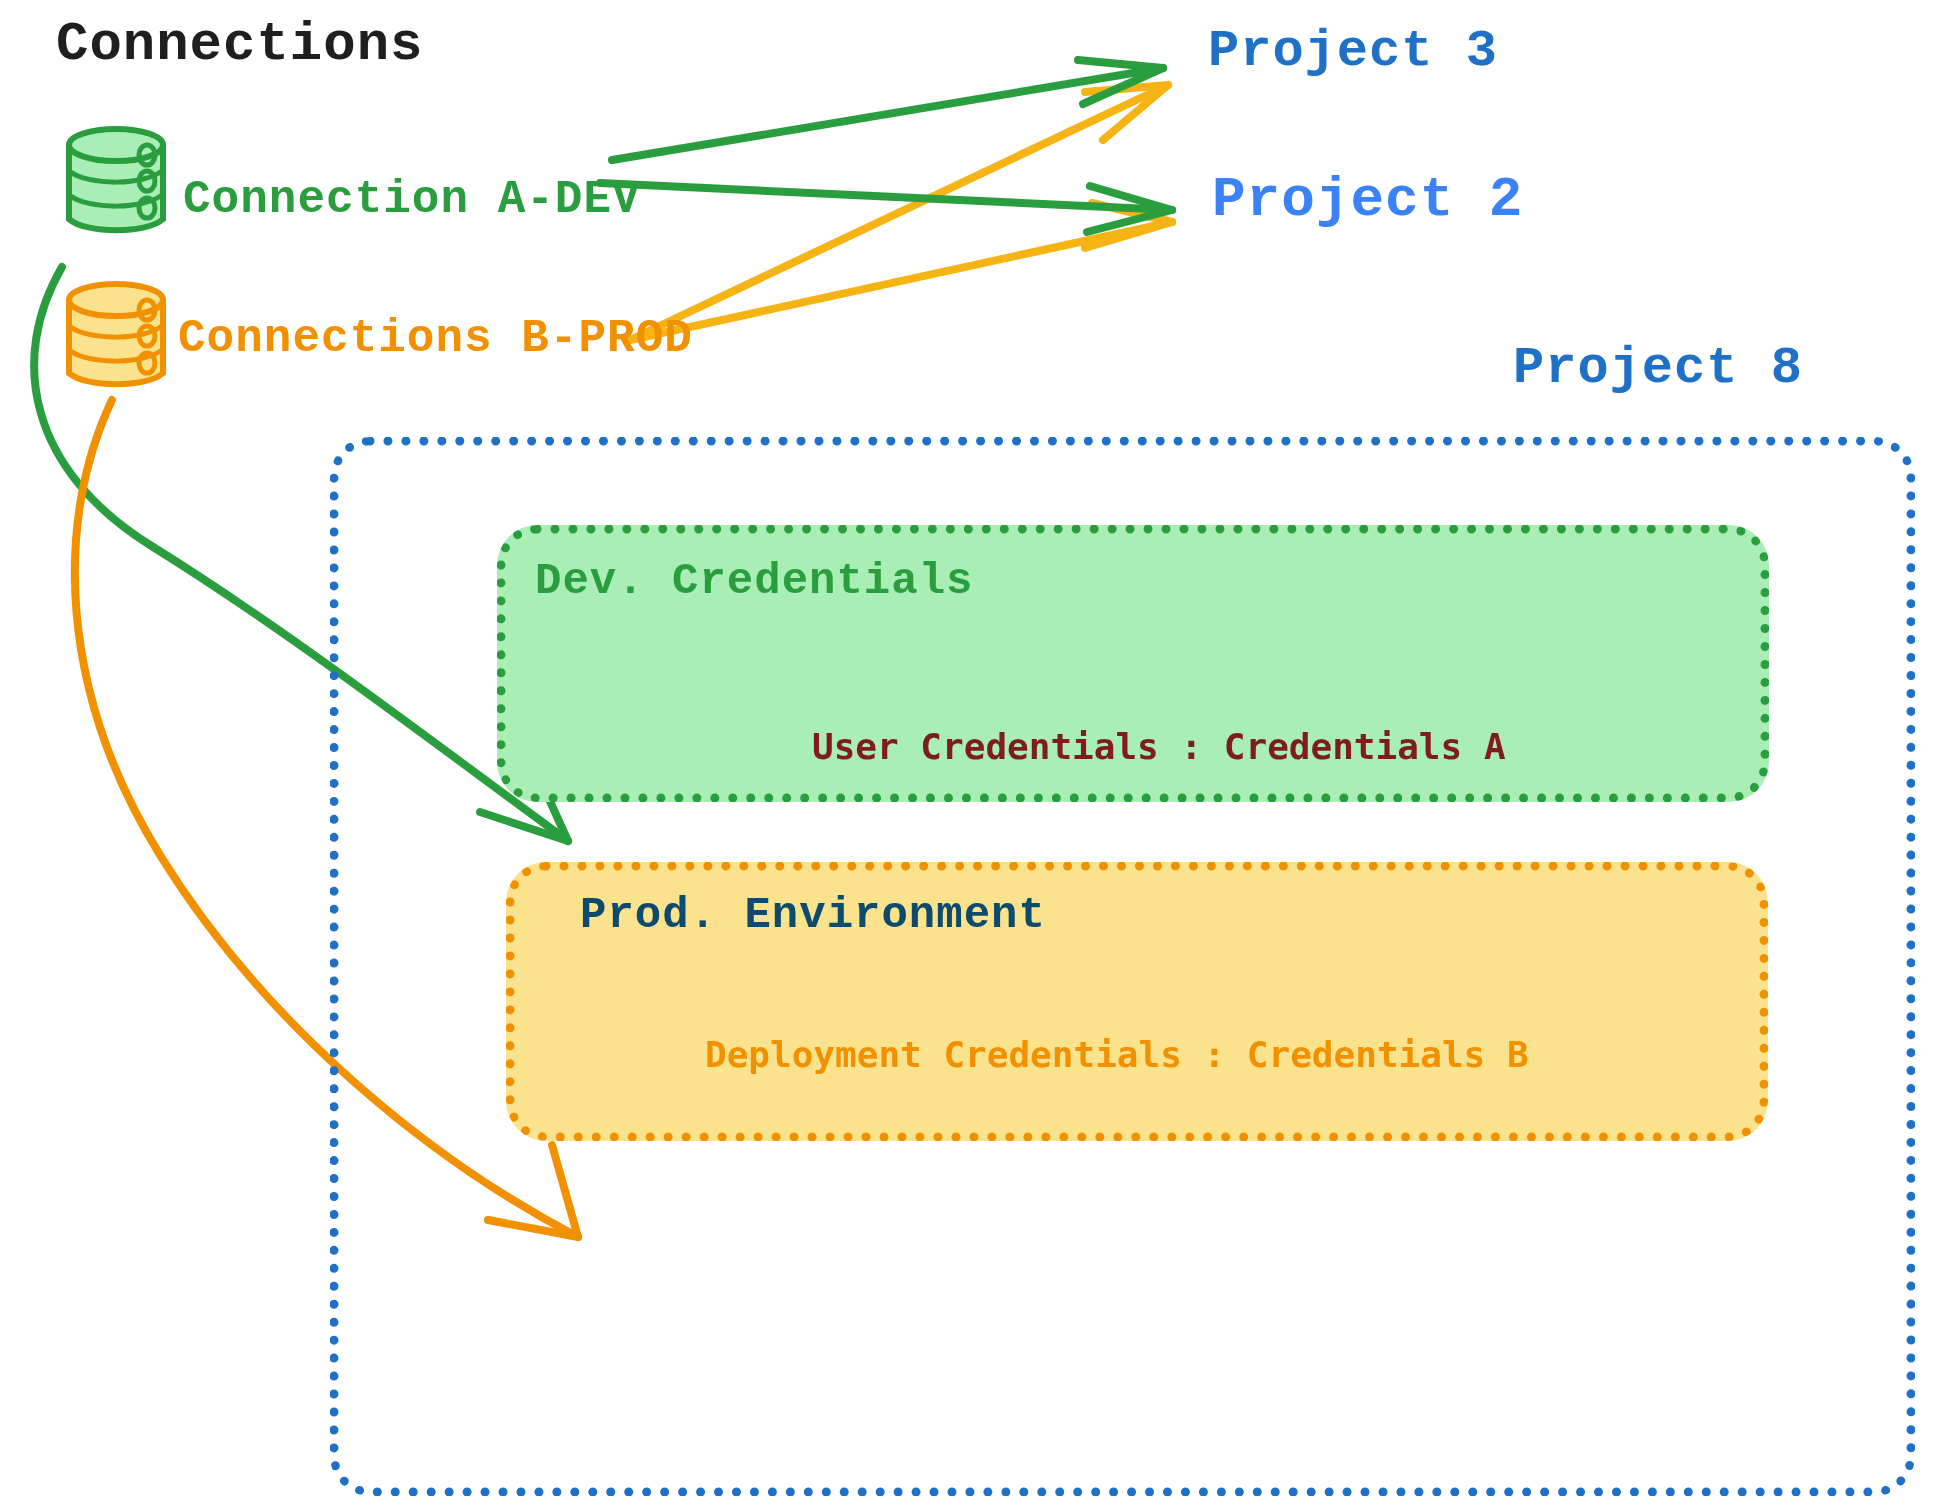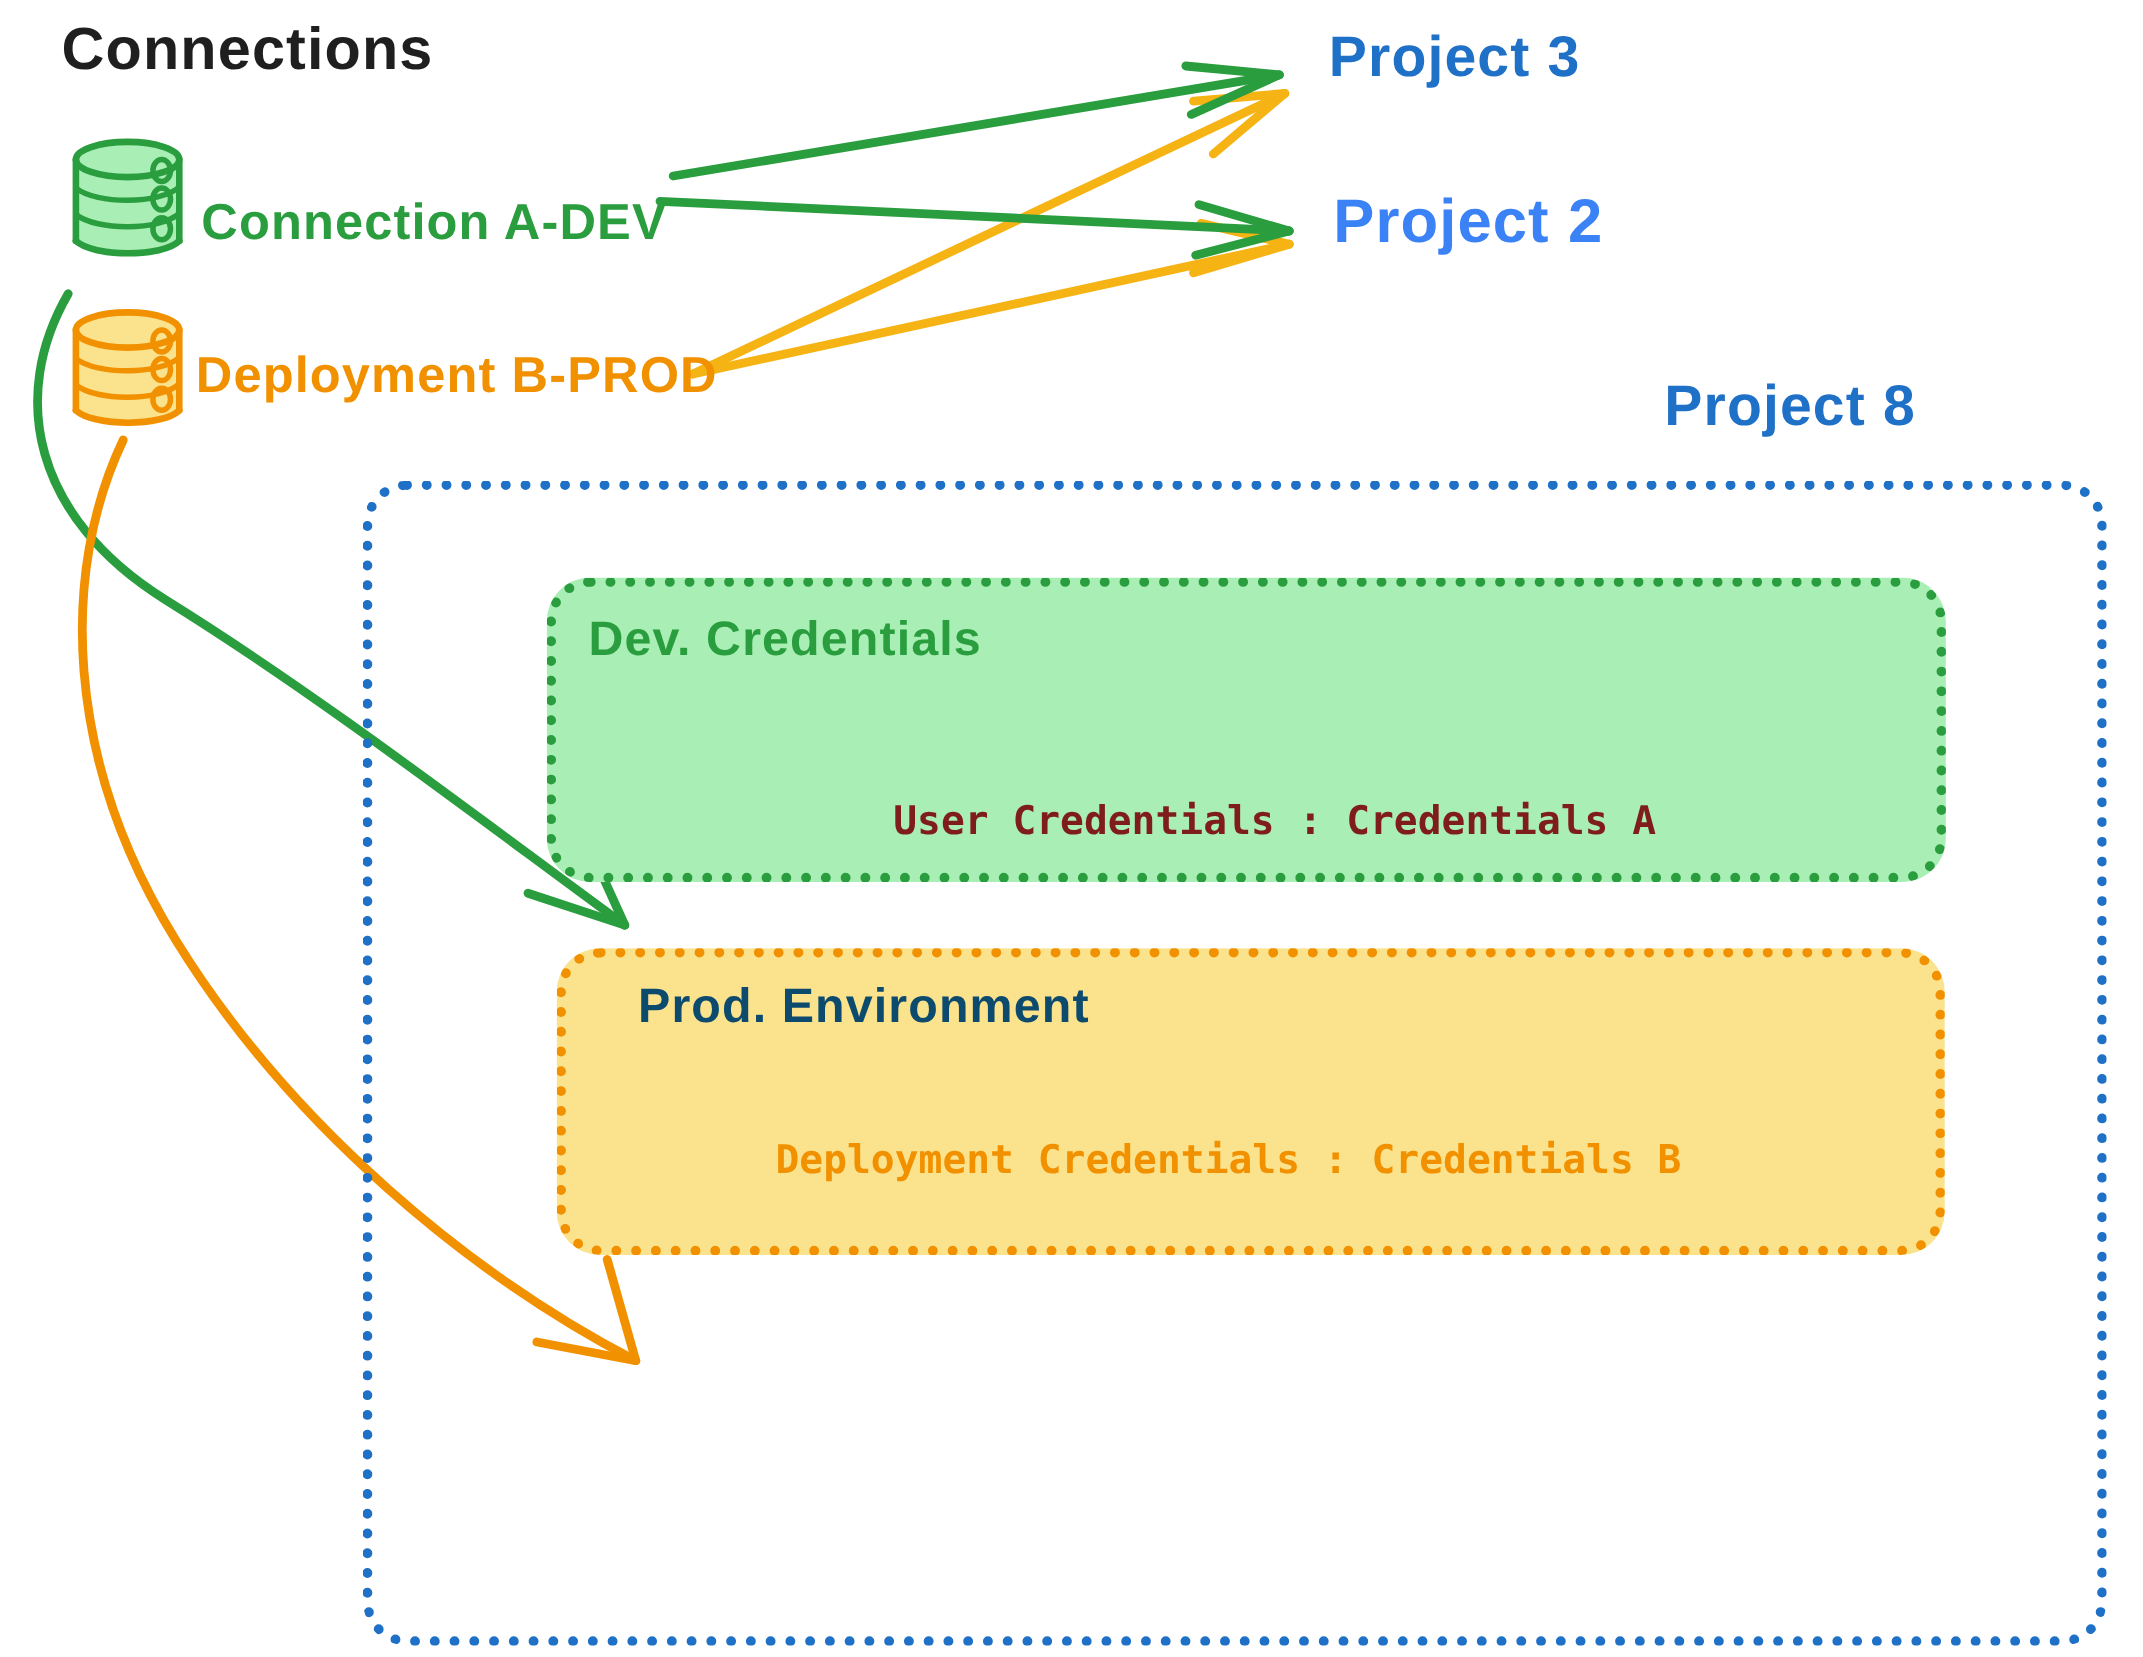--- a/index.html
+++ b/index.html
@@ -6,21 +6,21 @@
   body{
     width:1948px;height:1506px;position:relative;overflow:hidden;
     font-family:"DejaVu Sans",sans-serif;
   }
   .stage{position:absolute;inset:0;width:1948px;height:1506px;}
   svg.layer{position:absolute;left:0;top:0;width:1948px;height:1506px;pointer-events:none;}
 
   .txt{position:absolute;white-space:nowrap;}
 
   .hand{
-    font-family:Liberation Sans, sans-serif;
+    font-family:Liberation Mono, monospace;
     font-weight:700;
     letter-spacing:1px;
   }
   .mono{
     font-family:"DejaVu Sans Mono","Liberation Mono",monospace;
     font-weight:700;
     letter-spacing:0px;
   }
 
   #title-connections{
@@ -131,21 +131,21 @@
   <div class="box" id="box-project1"></div>
 
   <div class="box" id="box-dev-env"></div>
 
   <div class="box" id="box-prod-env"></div>
 
   <div class="txt hand" id="title-connections">Connections</div>
 
   <div class="txt hand" id="label-conn-a">Connection A-DEV</div>
 
-  <div class="txt hand" id="label-conn-b">Deployment B-PROD</div>
+  <div class="txt hand" id="label-conn-b">Connections B-PROD</div>
 
   <div class="txt hand" id="label-project3">Project 3</div>
 
   <div class="txt hand" id="label-project2">Project 2</div>
 
   <div class="txt hand" id="label-project1">Project 8</div>
 
   <div class="txt hand" id="label-dev-env">Dev. Credentials</div>
 
   <div class="txt mono" id="label-dev-creds">User Credentials : Credentials A</div>

